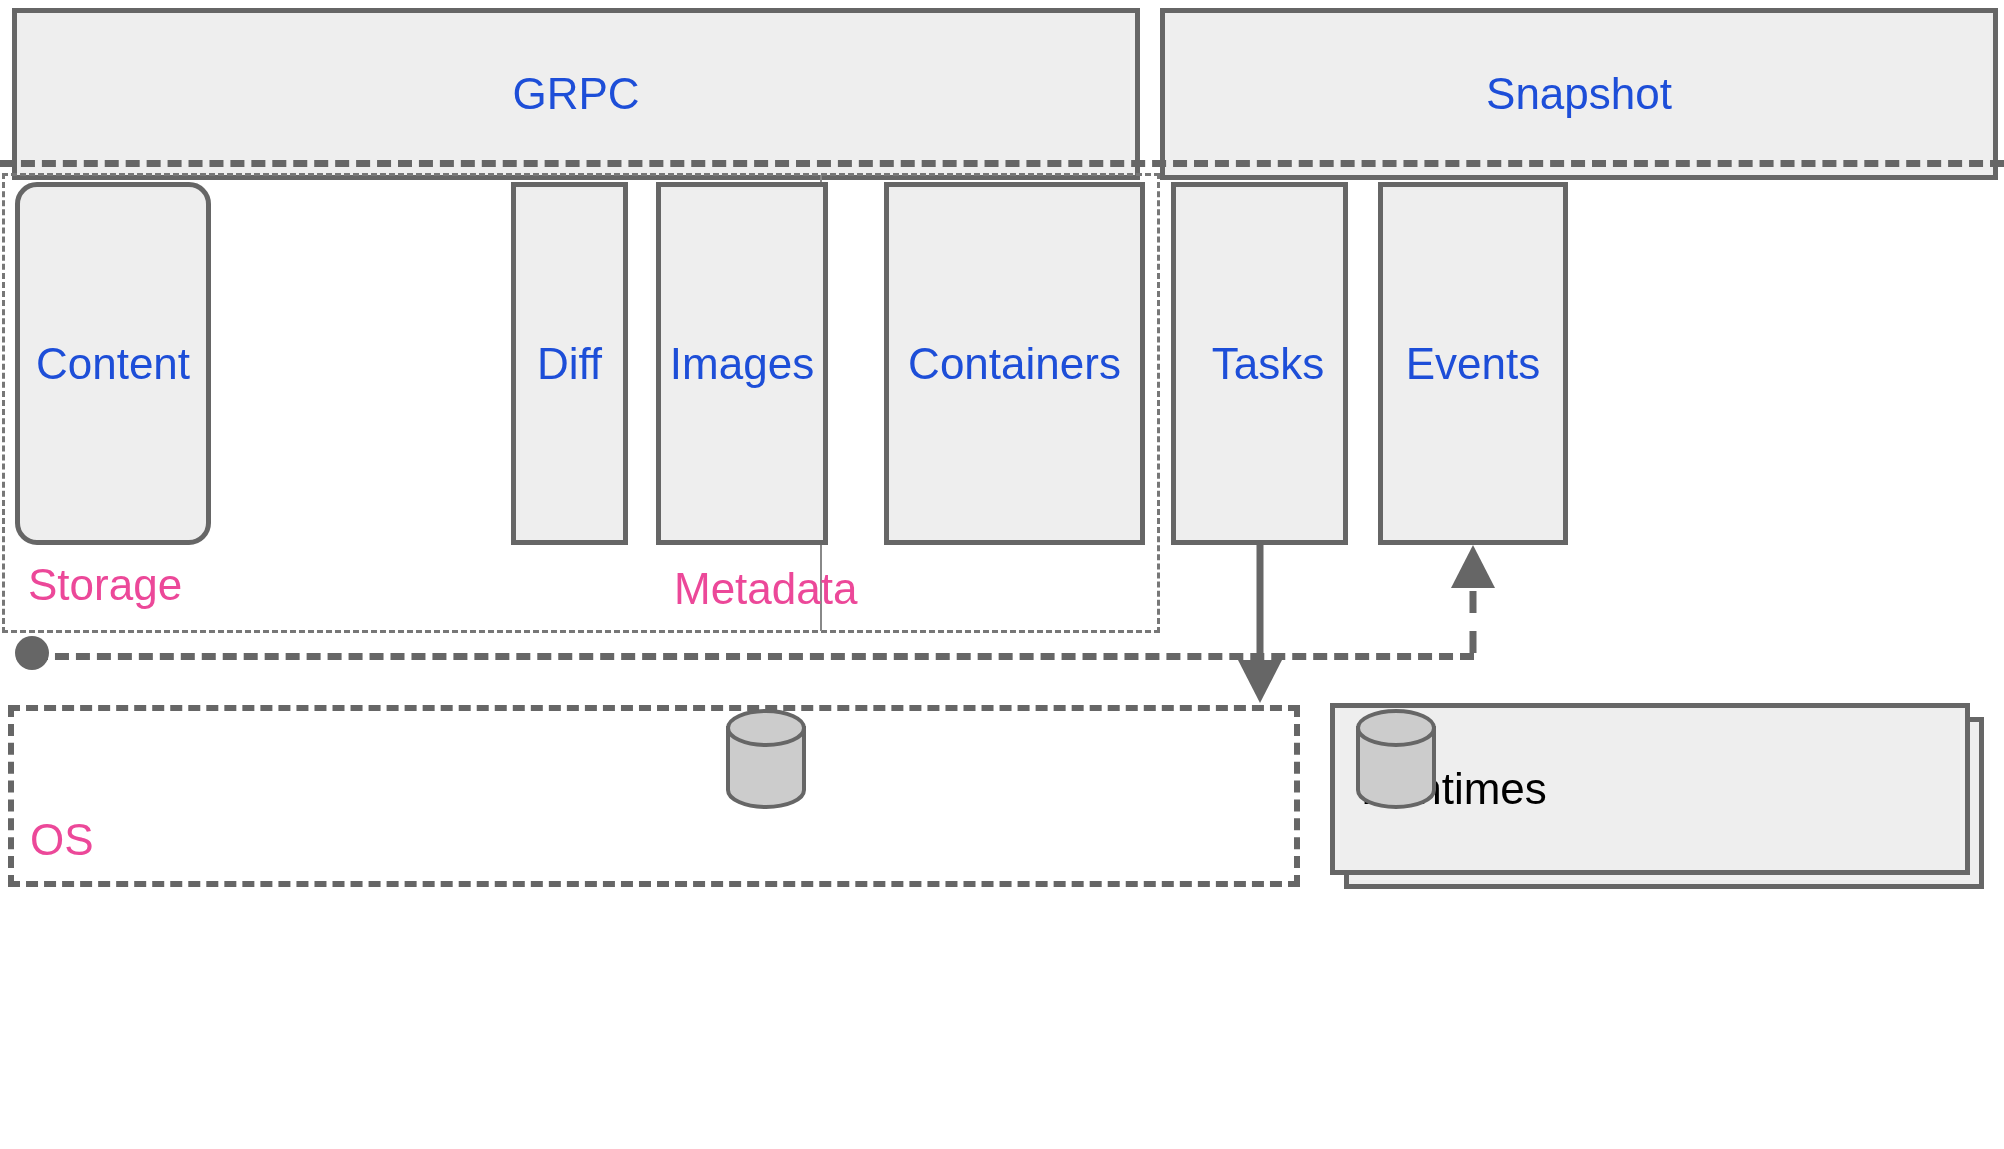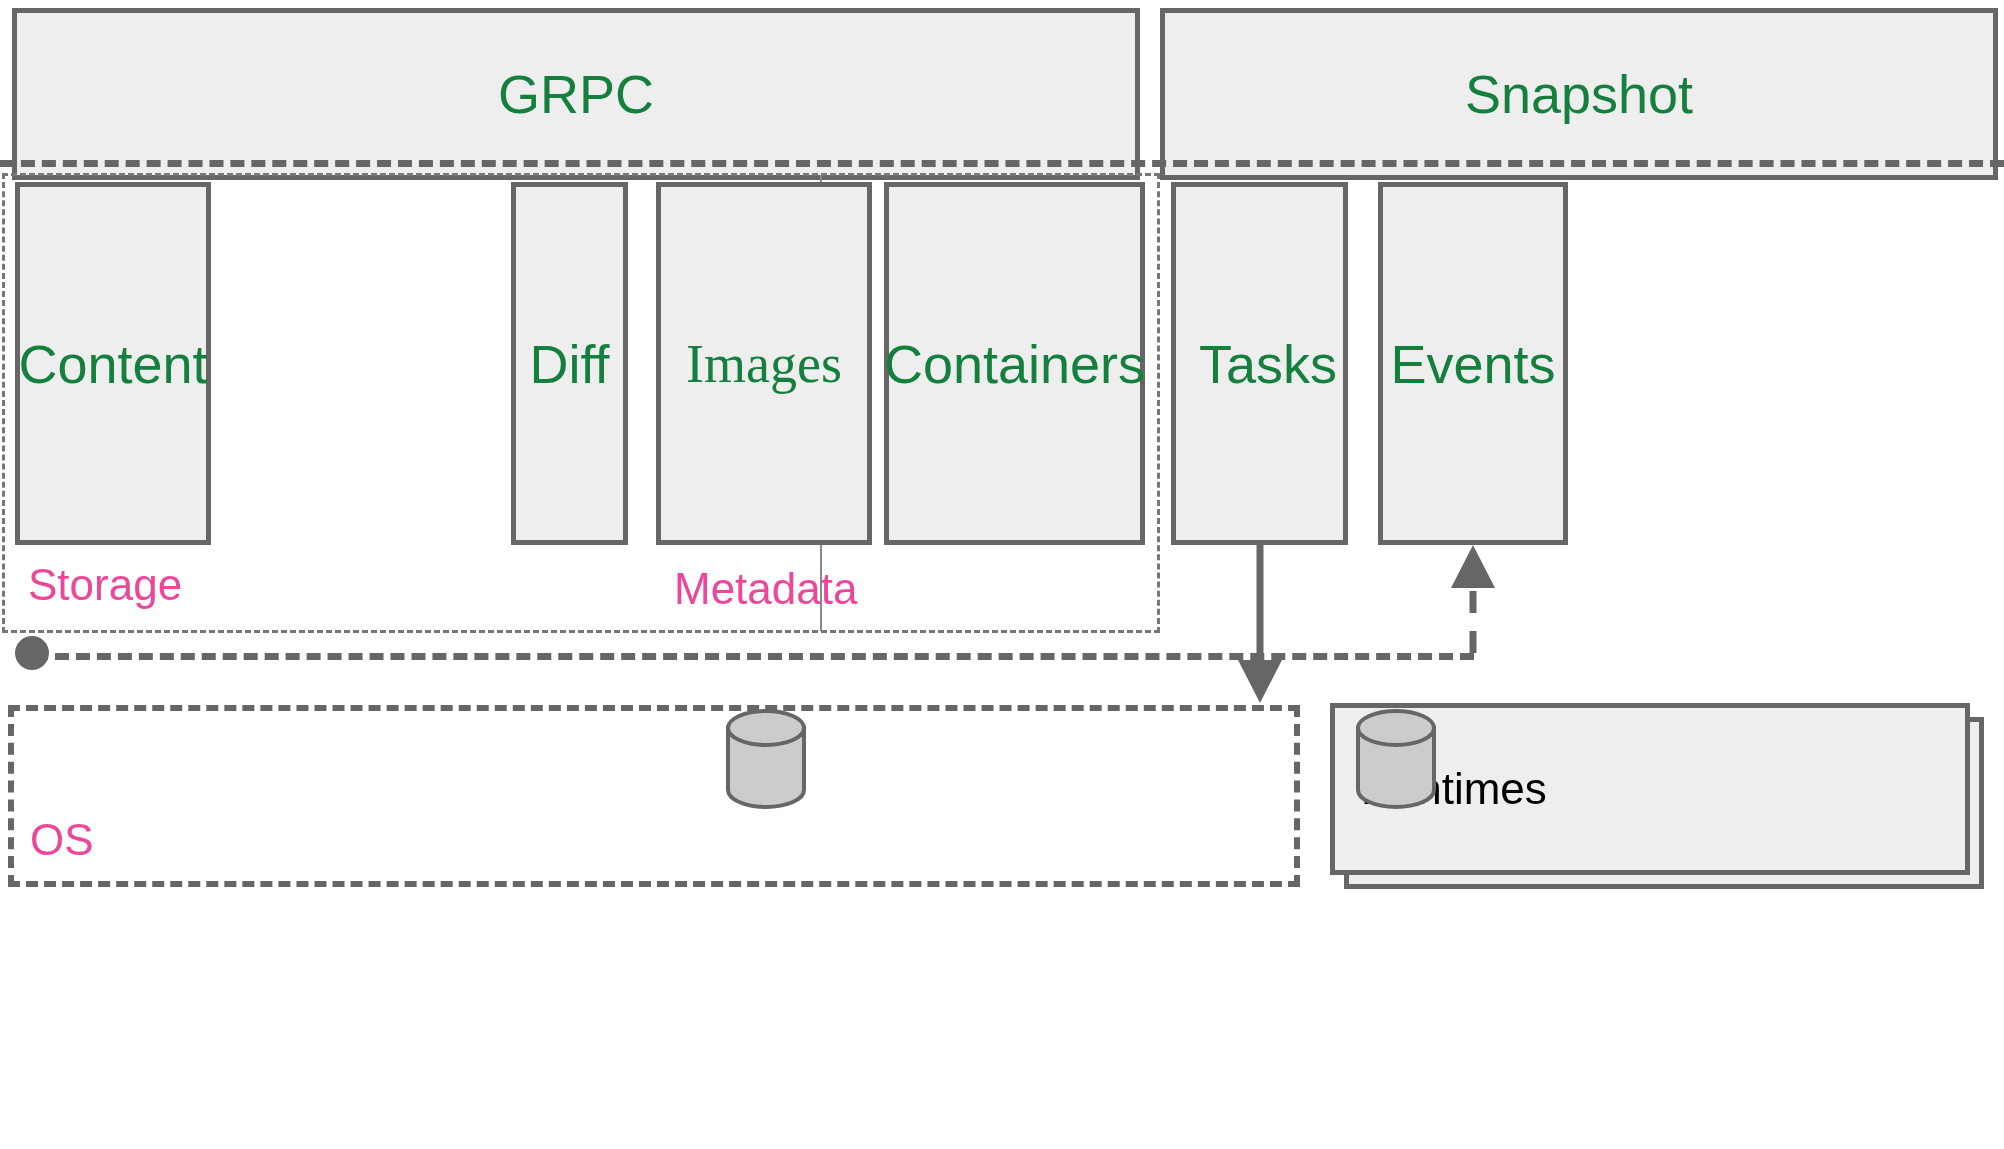--- a/index.html
+++ b/index.html
@@ -22,22 +22,22 @@
   }
 
   
   .node {
     position: absolute;
     background: #eeeeee;
     border: 5px solid #666666;
     box-sizing: border-box;
     display: flex;
     align-items: center;
-    color: #15803d;
-    font-size: 54px;
+    color: #1d4ed8;
+    font-size: 44px;
     line-height: 1;
     white-space: nowrap;
   }
   .node.center  { justify-content: center; }
 
   
   .col-node { justify-content: center; }
 
   
   .dash-box {
@@ -122,30 +122,30 @@
   <div class="node center" style="left:1160px; top:8px; width:838px; height:172px;">
     <span>Snapshot</span>
   </div>
 
   <div class="hline" style="left:0px; top:160px; width:2004px;"></div>
 
   <div class="dot-box" style="left:2px; top:173px; width:1158px; height:460px;"></div>
 
   <div class="vline-solid" style="left:820px; top:175px; height:456px;"></div>
 
-  <div class="node col-node" style="left:15px; top:182px; width:196px; height:363px;">
+  <div class="node col-node" style="left:15px; top:182px; width:196px; height:363px;border-radius:22px;">
     <span>Content</span>
   </div>
 
 
   <div class="node col-node" style="left:511px; top:182px; width:117px; height:363px;">
     <span>Diff</span>
   </div>
 
-  <div class="node col-node" style="left:656px; top:182px; width:216px; height:363px;font-family:Liberation Serif, serif;">
+  <div class="node col-node" style="left:656px; top:182px; width:172px; height:363px;">
     <span>Images</span>
   </div>
 
   <div class="node col-node" style="left:884px; top:182px; width:261px; height:363px;">
     <span>Containers</span>
   </div>
 
   <div class="node col-node" style="left:1171px; top:182px; width:177px; height:363px;padding-left:17px;">
     <span>Tasks</span>
   </div>

